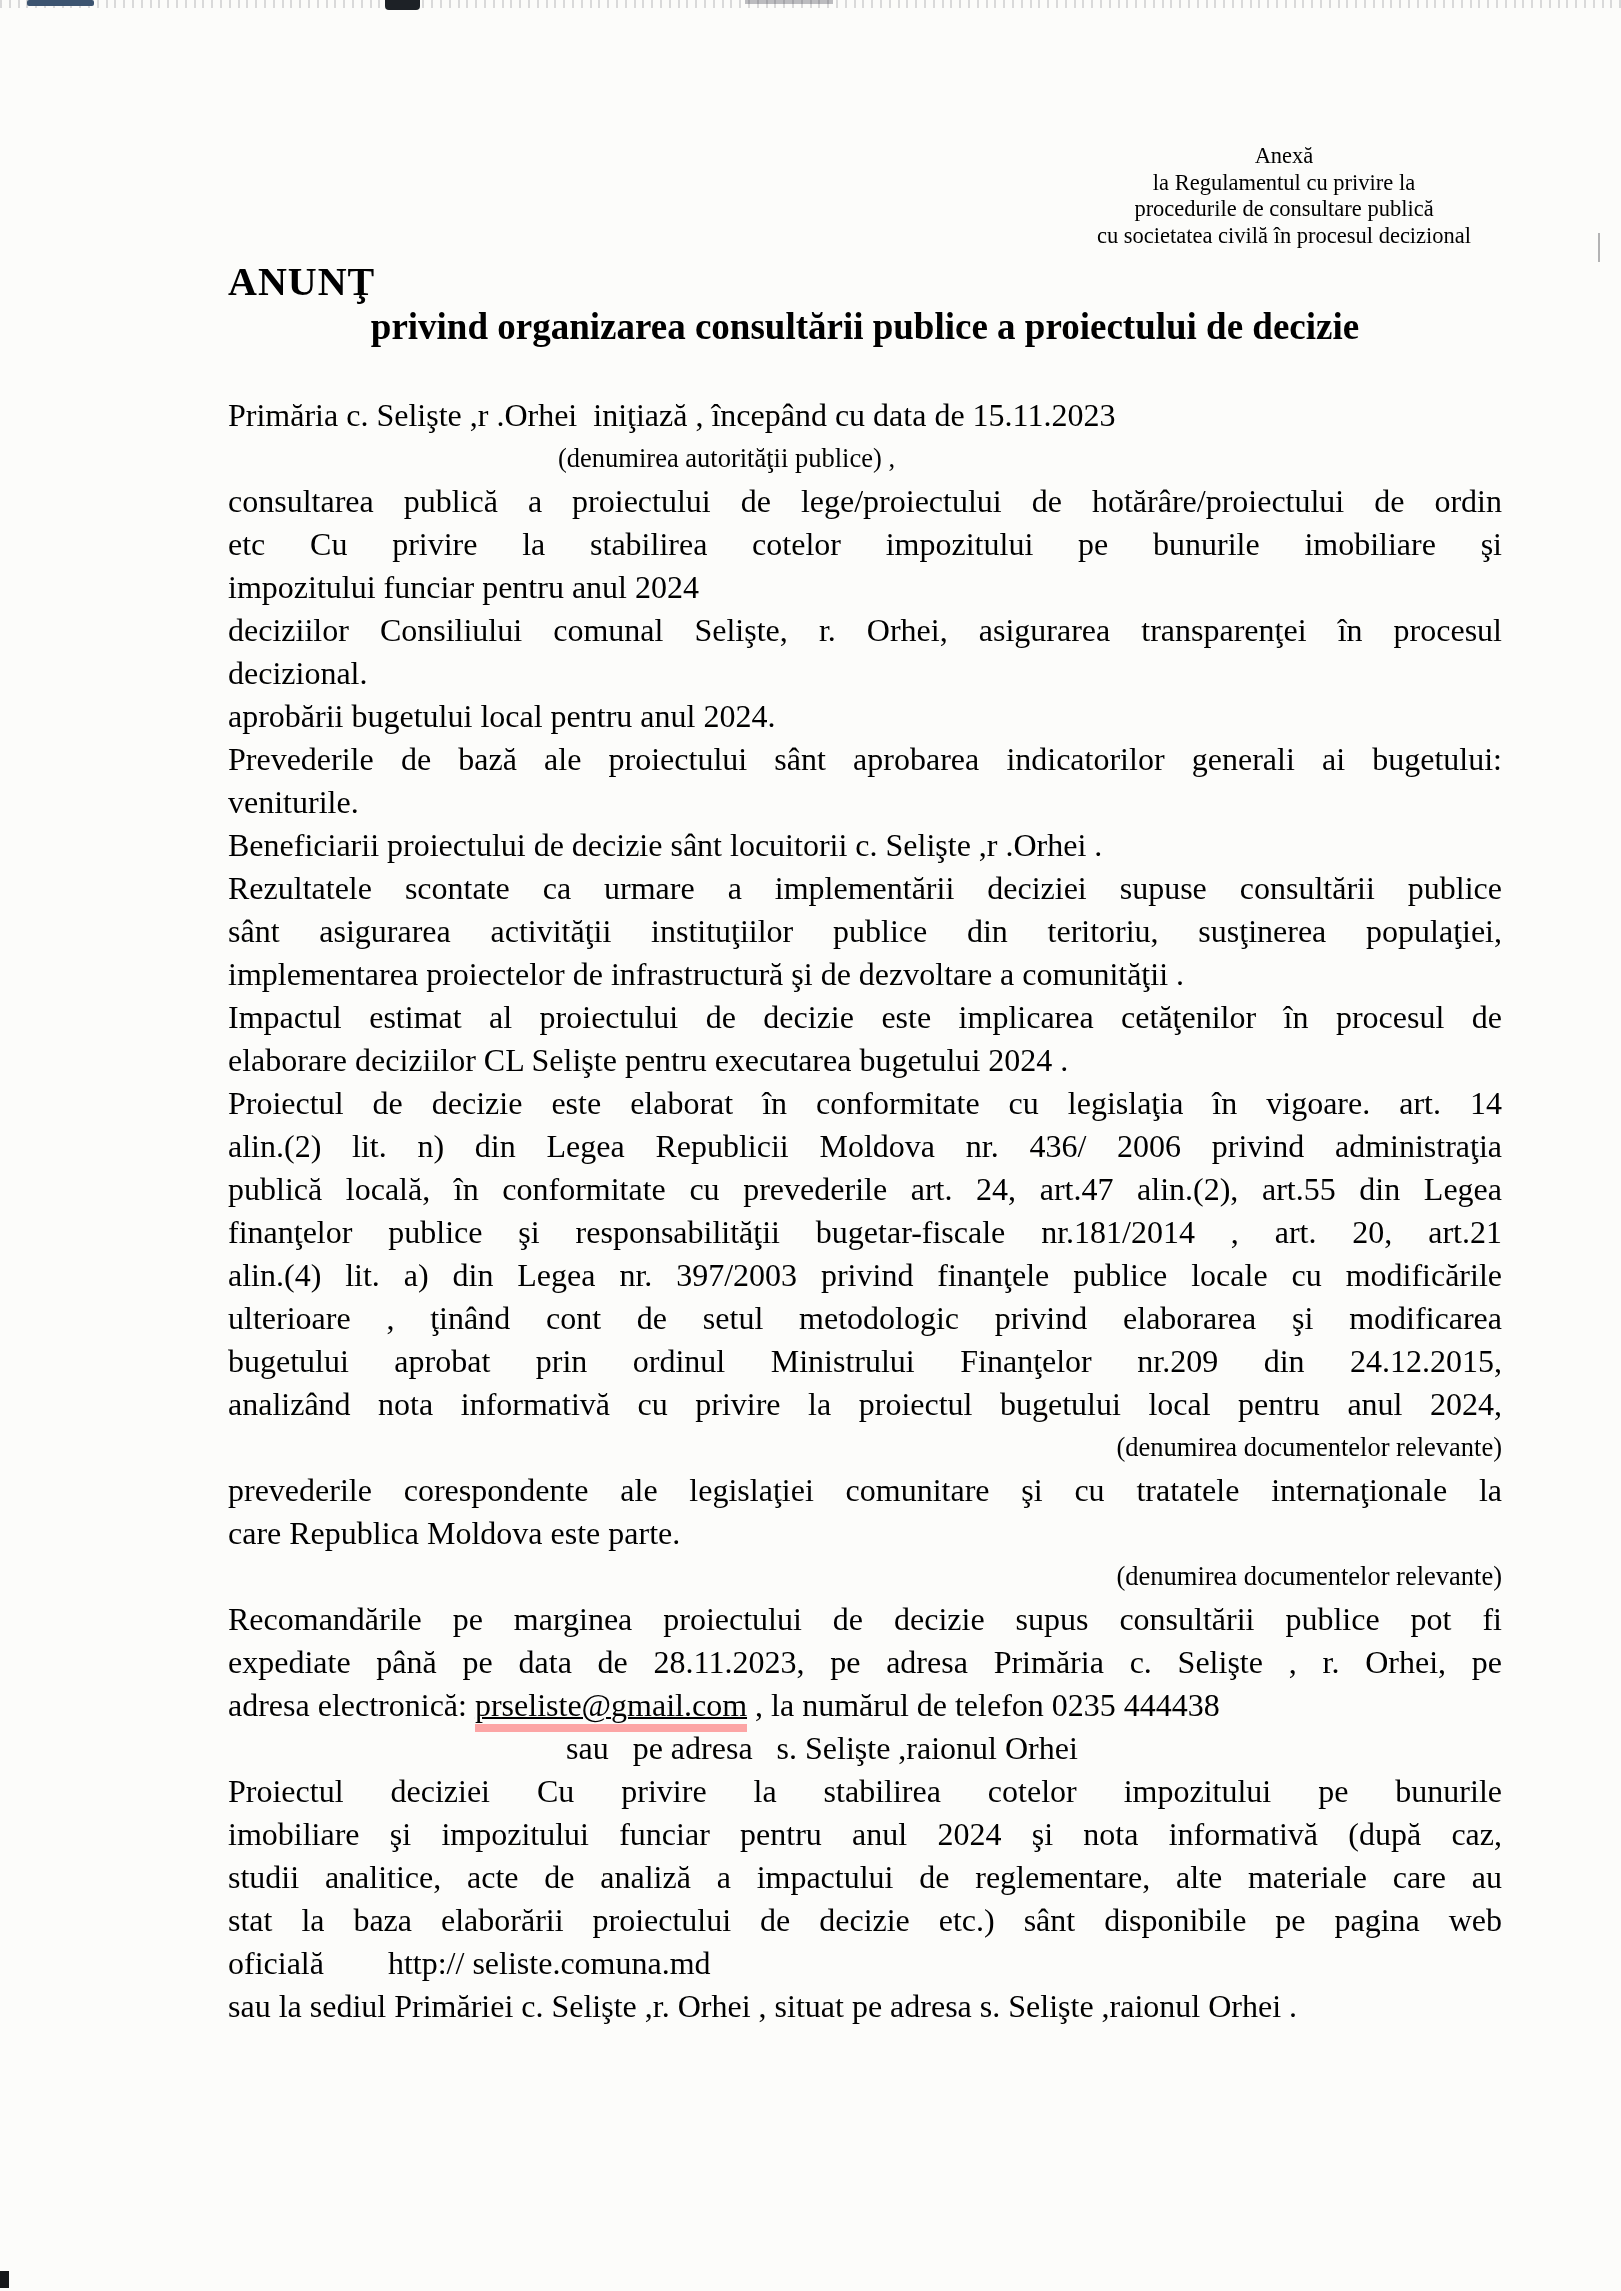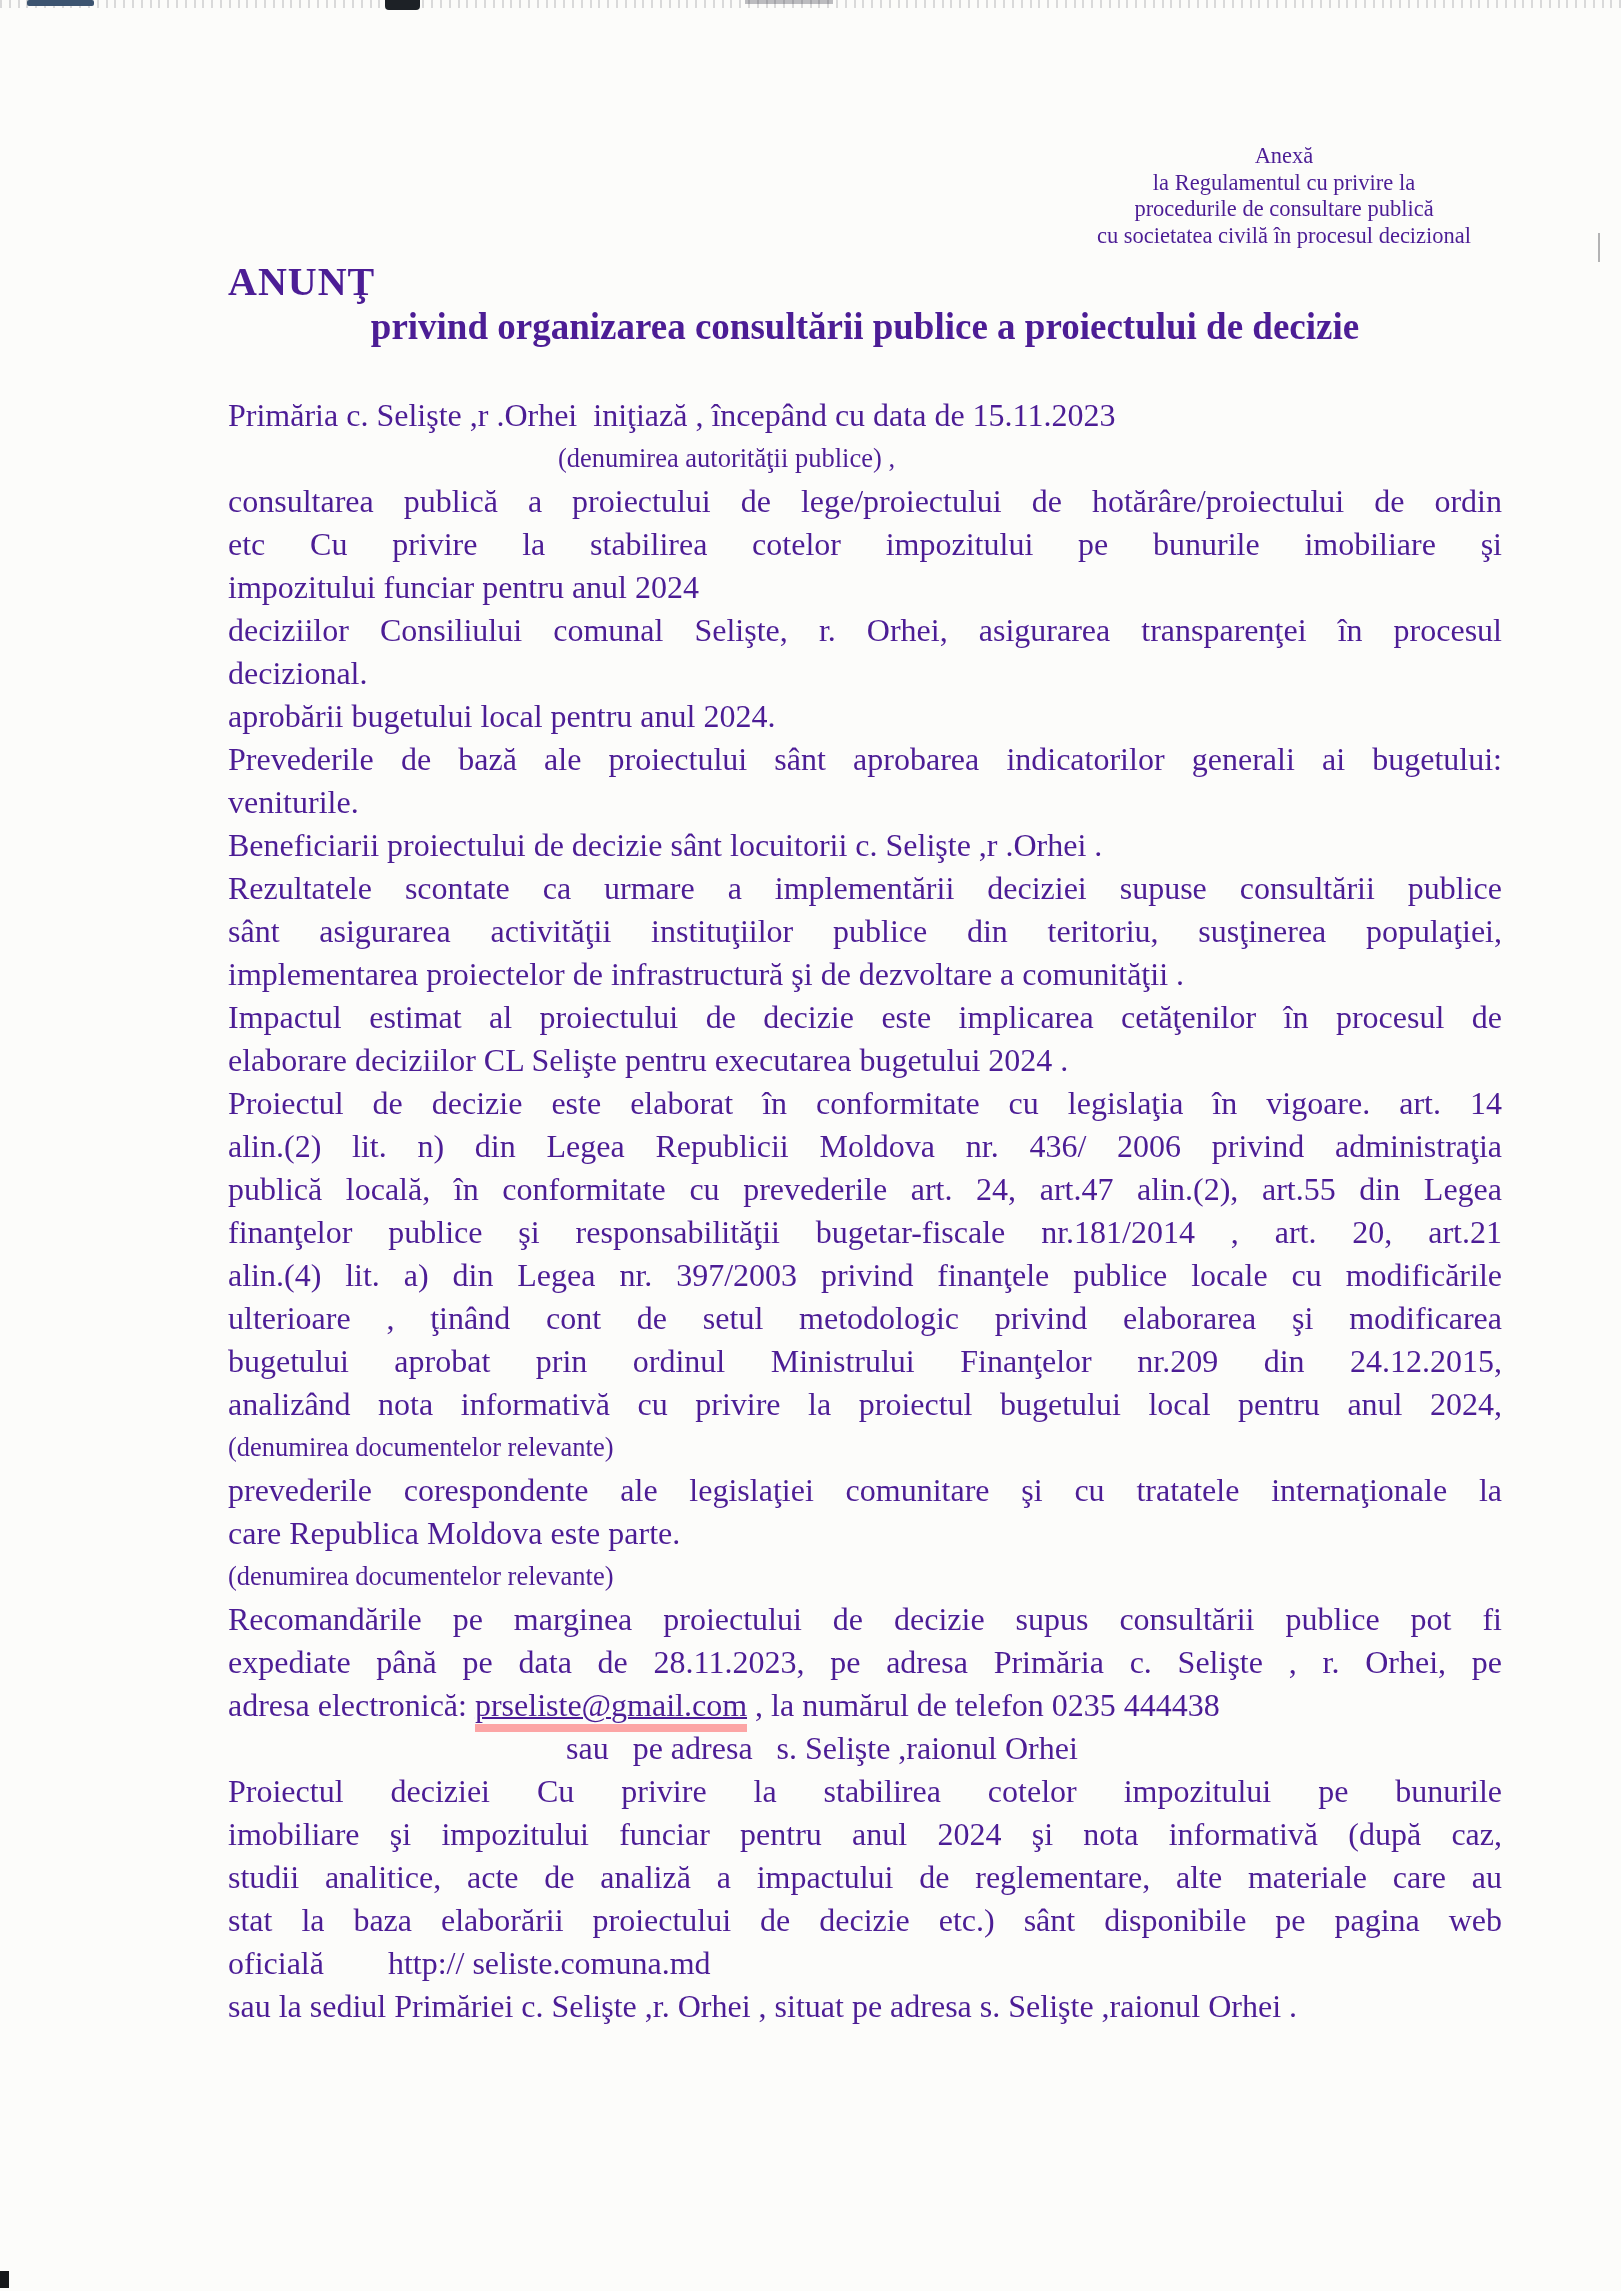--- a/index.html
+++ b/index.html
@@ -2,21 +2,21 @@
 <html><head>
 <meta charset="utf-8">
 <style>
   html,body{margin:0;padding:0;}
   body{background:#e8e8e6;}
   .page{
     position:relative;
     width:1621px;height:2292px;
     background:#fcfcfa;
     font-family:"Liberation Serif","DejaVu Serif",serif;
-    color:#4c1d95;
+    color:#000000;
     overflow:hidden;
   }
   
   .page::before{
     content:"";position:absolute;left:0;top:0;width:100%;height:7.8px;
     background:repeating-linear-gradient(90deg,rgba(60,60,70,.18) 0 2px,rgba(255,255,255,0) 2px 8.8px);
     pointer-events:none;
   }
   .artifact{position:absolute;}
   .artifact.a1{left:27.4px;top:0;width:67px;height:5.9px;background:#3c5470;border-radius:2px;}
@@ -58,21 +58,21 @@
     line-height:43px;
     height:43px;
     white-space:pre-wrap;
   }
   .line.just{
     text-align:justify;
     text-align-last:justify;
     white-space:normal;
   }
   .line.small{font-size:26.5px;}
-  .line.center-small{font-size:26.5px;text-align:left;}
+  .line.center-small{font-size:26.5px;text-align:right;}
   .b{font-weight:normal;}
   .u{
     text-decoration:underline;
     text-decoration-thickness:2px;
     border-bottom:8px solid #fca5a5;
     padding-bottom:1px;
   }
 </style>
 </head>
 <body>

